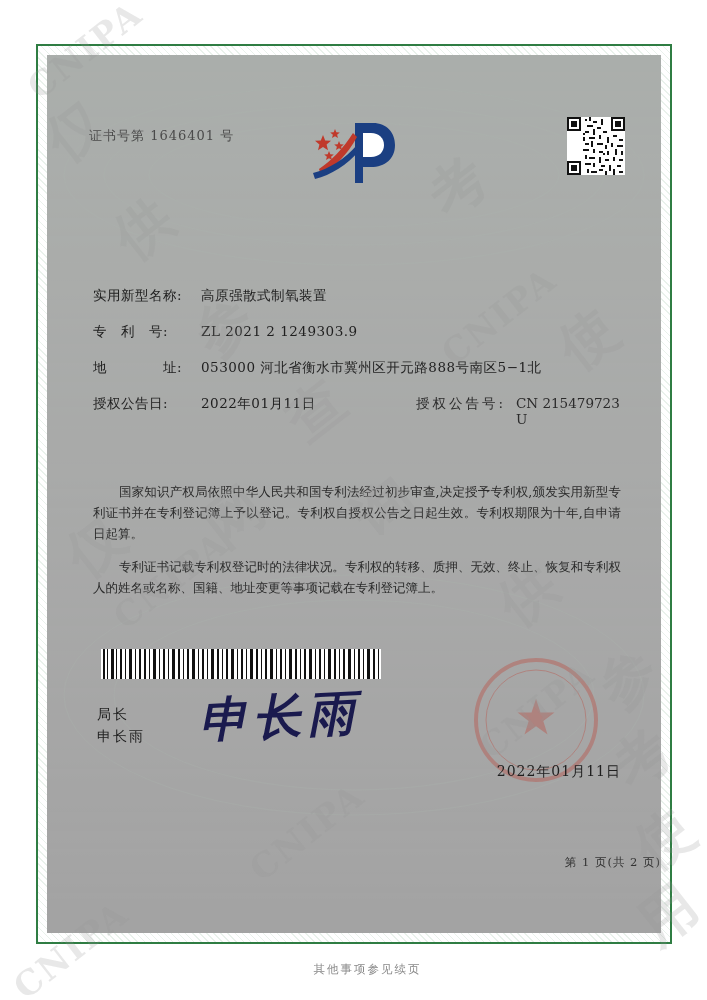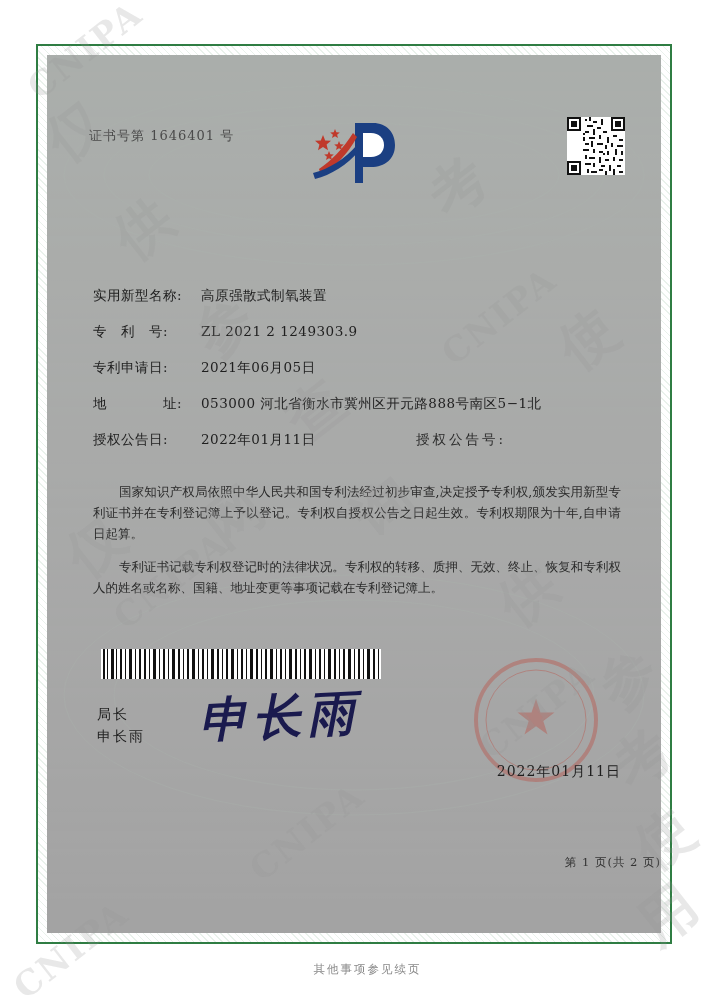--- a/index.html
+++ b/index.html
@@ -371,31 +371,28 @@
     <div class="fields">
       <div class="frow">
         <div class="flabel">实用新型名称:</div>
         <div class="fvalue">高原强散式制氧装置</div>
       </div>
       <div class="frow">
         <div class="flabel">专　利　号:</div>
         <div class="fvalue">ZL 2021 2 1249303.9</div>
       </div>
       <div class="frow">
-        <div class="flabel">专利申请日:</div>
-        <div class="fvalue">2021年06月05日</div>
-      </div>
-      <div class="frow">
         <div class="flabel">地　　　　址:</div>
         <div class="fvalue">053000 河北省衡水市冀州区开元路888号南区5−1北</div>
       </div>
       <div class="frow two">
         <div class="flabel">授权公告日:</div>
         <div class="fvalue">2022年01月11日</div>
         <div class="flabel2">授权公告号:</div>
+        <div class="fvalue2">CN 215479723 U</div>
       </div>
     </div>
 
     <div class="body-text">
       <p>国家知识产权局依照中华人民共和国专利法经过初步审查,决定授予专利权,颁发实用新型专利证书并在专利登记簿上予以登记。专利权自授权公告之日起生效。专利权期限为十年,自申请日起算。</p>
       <p>专利证书记载专利权登记时的法律状况。专利权的转移、质押、无效、终止、恢复和专利权人的姓名或名称、国籍、地址变更等事项记载在专利登记簿上。</p>
     </div>
 
     <svg class="barcode" viewBox="0 0 280 30" shape-rendering="crispEdges">
       <rect width="280" height="30" fill="#ffffff"></rect>

